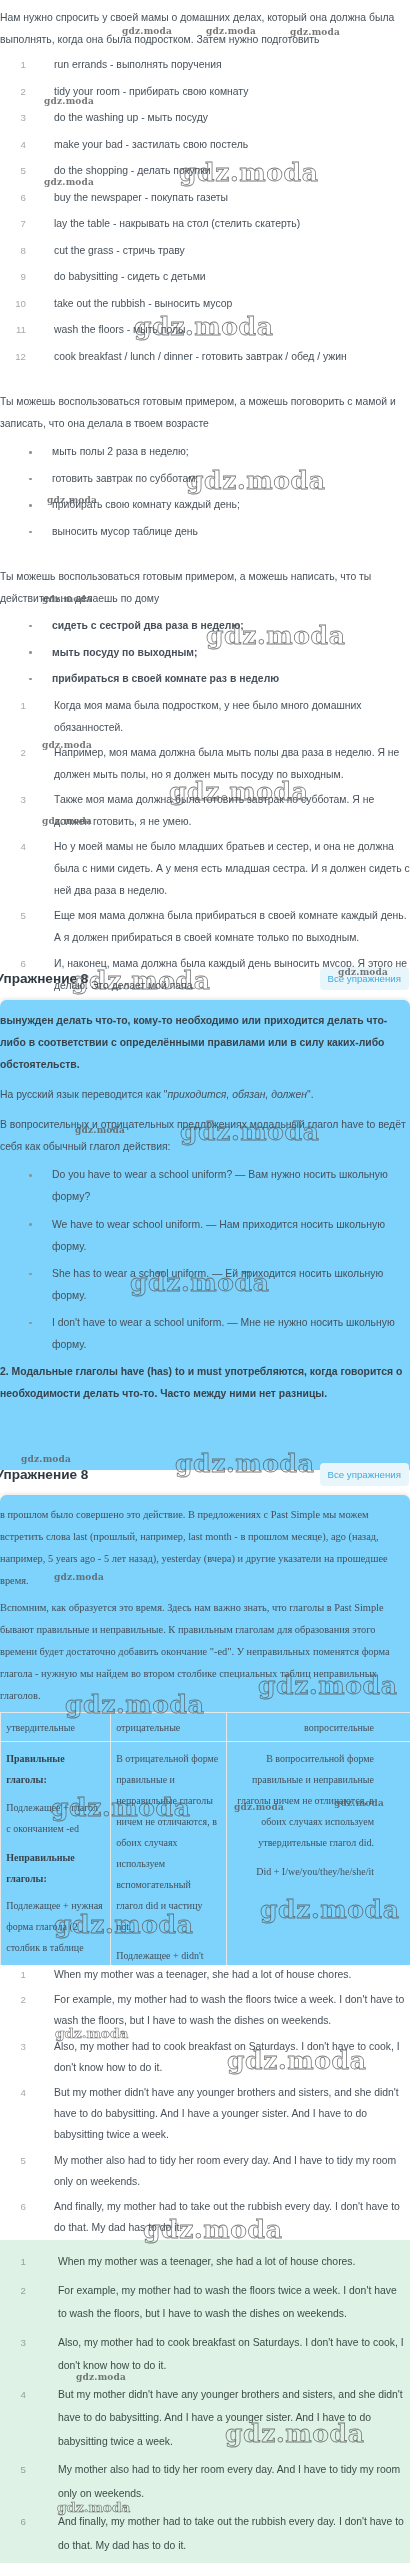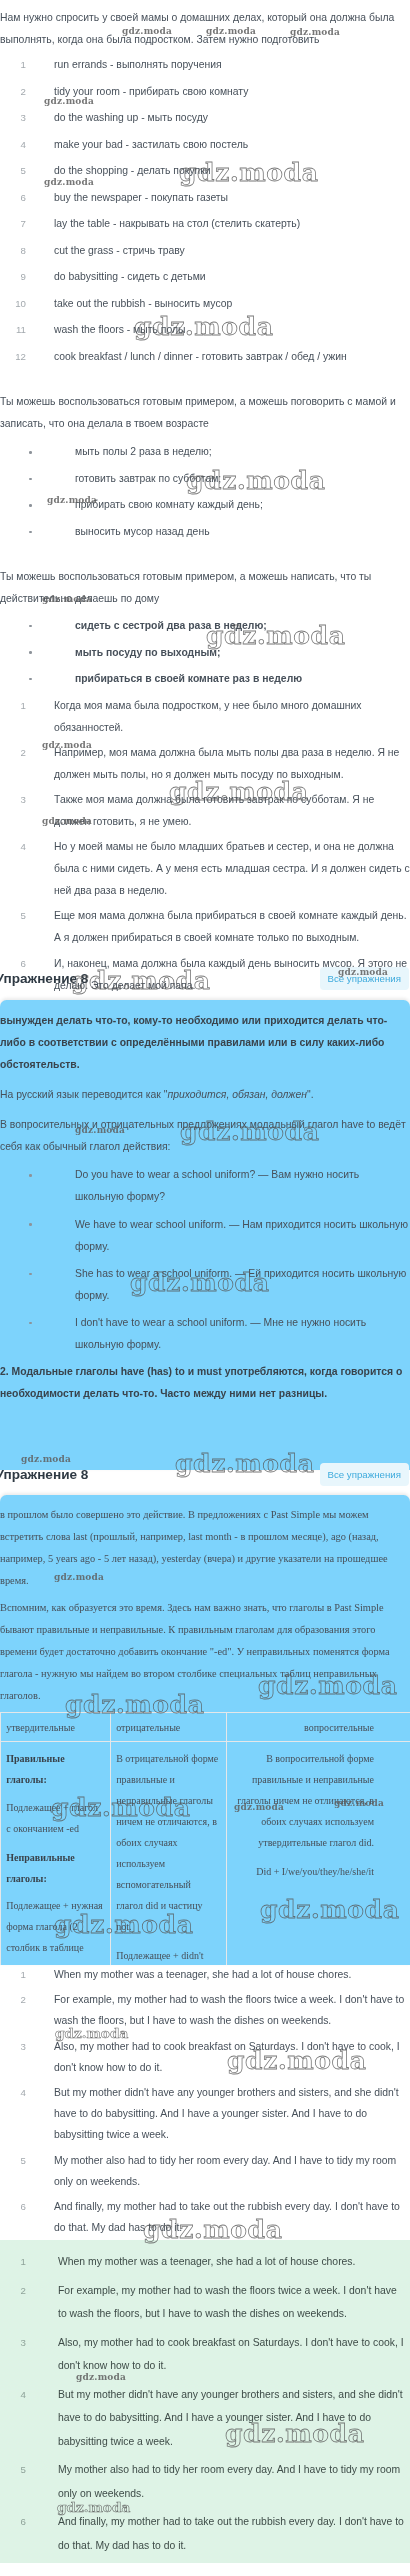--- a/index.html
+++ b/index.html
@@ -4,21 +4,21 @@
 <style>
   html,body{margin:0;padding:0;background:#ffffff;}
   .page{position:relative;width:410px;height:2576px;background:#fff;overflow:hidden;
         font-family:"Liberation Sans",sans-serif;color:#47505a;font-size:10.4px;line-height:22px;}
   .abs{position:absolute;left:0;right:0;}
   p{margin:0;}
   
   ol.numlist,ul.dotlist{list-style:none;margin:0;padding:0;}
   ol.numlist li{position:relative;padding-left:54px;}
   ol.numlist .num{position:absolute;left:0;width:26px;text-align:right;color:#a3a9ae;font-size:9.7px;}
-  ul.dotlist li{position:relative;padding-left:75px;}
+  ul.dotlist li{position:relative;padding-left:52px;}
   ul.dotlist li::before{content:"";position:absolute;left:29px;top:9.7px;width:2.6px;height:2.6px;border-radius:50%;background:#8d939a;}
   
   #sec1 .intro{margin:6.5px 0 0;}
   #sec1 .vocab{margin-top:3.9px;}
   #sec1 .vocab li{margin-bottom:4.5px;}
   #sec1 .para{margin:23px 0 0;}
   #sec1 .dotlist li{margin-bottom:4.5px;}
   #sec1 .ru-answers{margin-top:0;}
   #sec1 .ru-answers li{margin-bottom:3.2px;}
   
@@ -143,21 +143,21 @@
 
         <li>
           <span>готовить завтрак по субботам;</span>
         </li>
 
         <li>
           <span>прибирать свою комнату каждый день;</span>
         </li>
 
         <li>
-          <span>выносить мусор назад день</span>
+          <span>выносить мусор таблице день</span>
         </li>
       </ul>
 
     <p class="para">Ты можешь воспользоваться готовым примером, а можешь написать, что ты действительно делаешь по дому</p>
 
     <ul class="dotlist" style="margin-top:5.2px;font-weight:bold;">
 
         <li>
           <span>сидеть с сестрой два раза в неделю;</span>
         </li>

